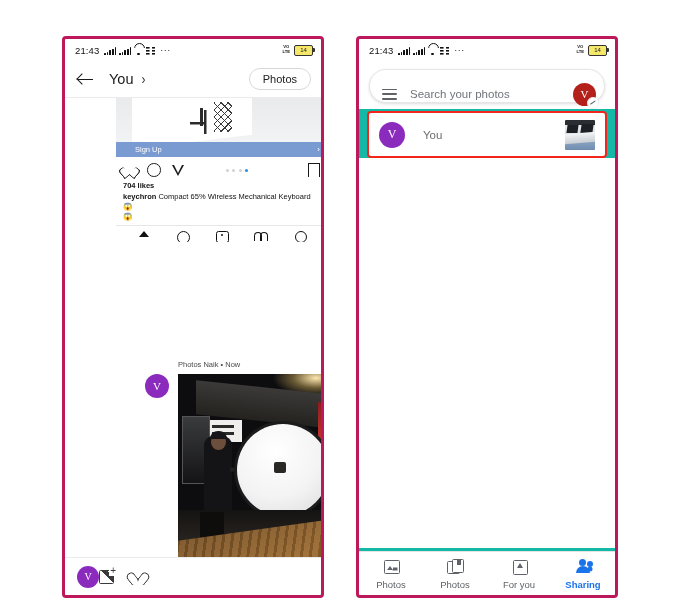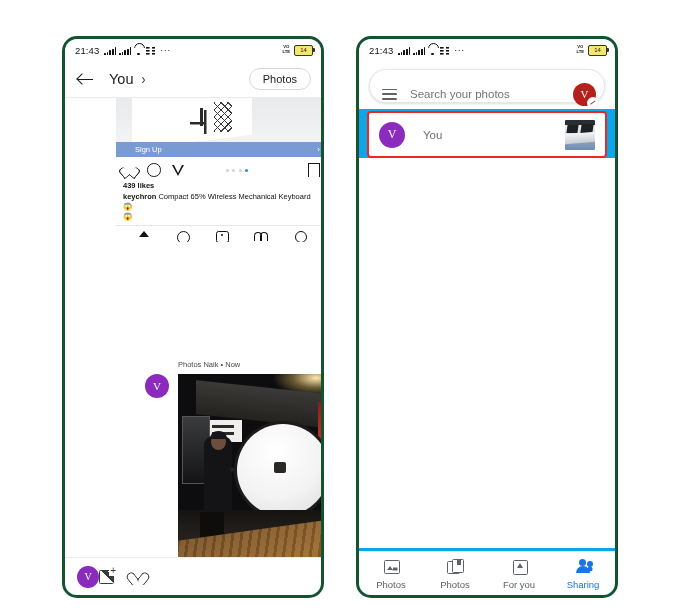--- a/index.html
+++ b/index.html
@@ -11,23 +11,23 @@
   }
   #root {
     position: relative;
     width: 675px; height: 616px;
     background: #ffffff;
   }
 
   
   .phone {
     position: absolute;
-    background: #0ea5e9;
-    border: 3px solid #14532d;
-    border-radius: 15px;
+    background: #14b8a6;
+    border: 3px solid #be185d;
+    border-radius: 4px;
     overflow: hidden;
     box-sizing: border-box;
   }
   #phone-left  { left: 62px;  top: 36px; width: 262px; height: 562px; }
   #phone-right { left: 356px; top: 36px; width: 262px; height: 562px; }
 
   
   .statusbar {
     position: relative;
     height: 22px;
@@ -396,21 +396,21 @@
   .r-body { height: 390px; background:#fff; }
 
   .tabbar {
     position:absolute; left:0; bottom:0; width:100%; height: 44px;
     border-top: 1px solid #e4e4e4; background:#fff;
     display:flex; align-items:center; justify-content:space-around;
     box-sizing:border-box;
   }
   .tab { display:flex; flex-direction:column; align-items:center; gap:4px; cursor:pointer; width: 58px; }
   .tab .tlabel { font-size: 9.5px; color:#5f6368; }
-  .tab.active .tlabel { color:#1a73e8; font-weight:400; }
+  .tab.active .tlabel { color:#1a73e8; font-weight:700; }
   .ticon { width: 17px; height: 17px; position:relative; }
   .ti-photos::before{
     content:""; position:absolute; left:1.5px; top:2.5px; width:14px; height:12px;
     border:1.4px solid #5f6368; border-radius:1.5px;
   }
   .ti-photos::after{
     content:""; position:absolute; left:4px; bottom:4.6px; width:0; height:0;
     border-left:3.2px solid transparent; border-right:3.2px solid transparent; border-bottom:4px solid #5f6368;
     box-shadow: 5px 1px 0 -0.5px #5f6368;
   }
@@ -506,21 +506,21 @@
           <span class="ig-ic ic-comment"></span>
           <span class="ig-ic ic-send"></span>
           <span class="dots">
             <span></span>
             <span></span>
             <span></span>
             <span class="on"></span>
           </span>
           <span class="ig-ic ic-bookmark"></span>
         </div>
-        <div class="ig-likes">439 likes</div>
+        <div class="ig-likes">704 likes</div>
         <div class="ig-caption"><b>keychron</b><span> Compact 65% Wireless Mechanical Keyboard </span><span class="emo">😱</span></div>
         <div class="ig-caption2"><span class="emo">😱</span></div>
         <div class="ig-navcut">
           <span class="navglyph ng-home"></span>
           <span class="navglyph ng-search"></span>
           <span class="navglyph ng-reel"></span>
           <span class="navglyph ng-heart2"></span>
           <span class="navglyph ng-prof"></span>
         </div>
       </div>

